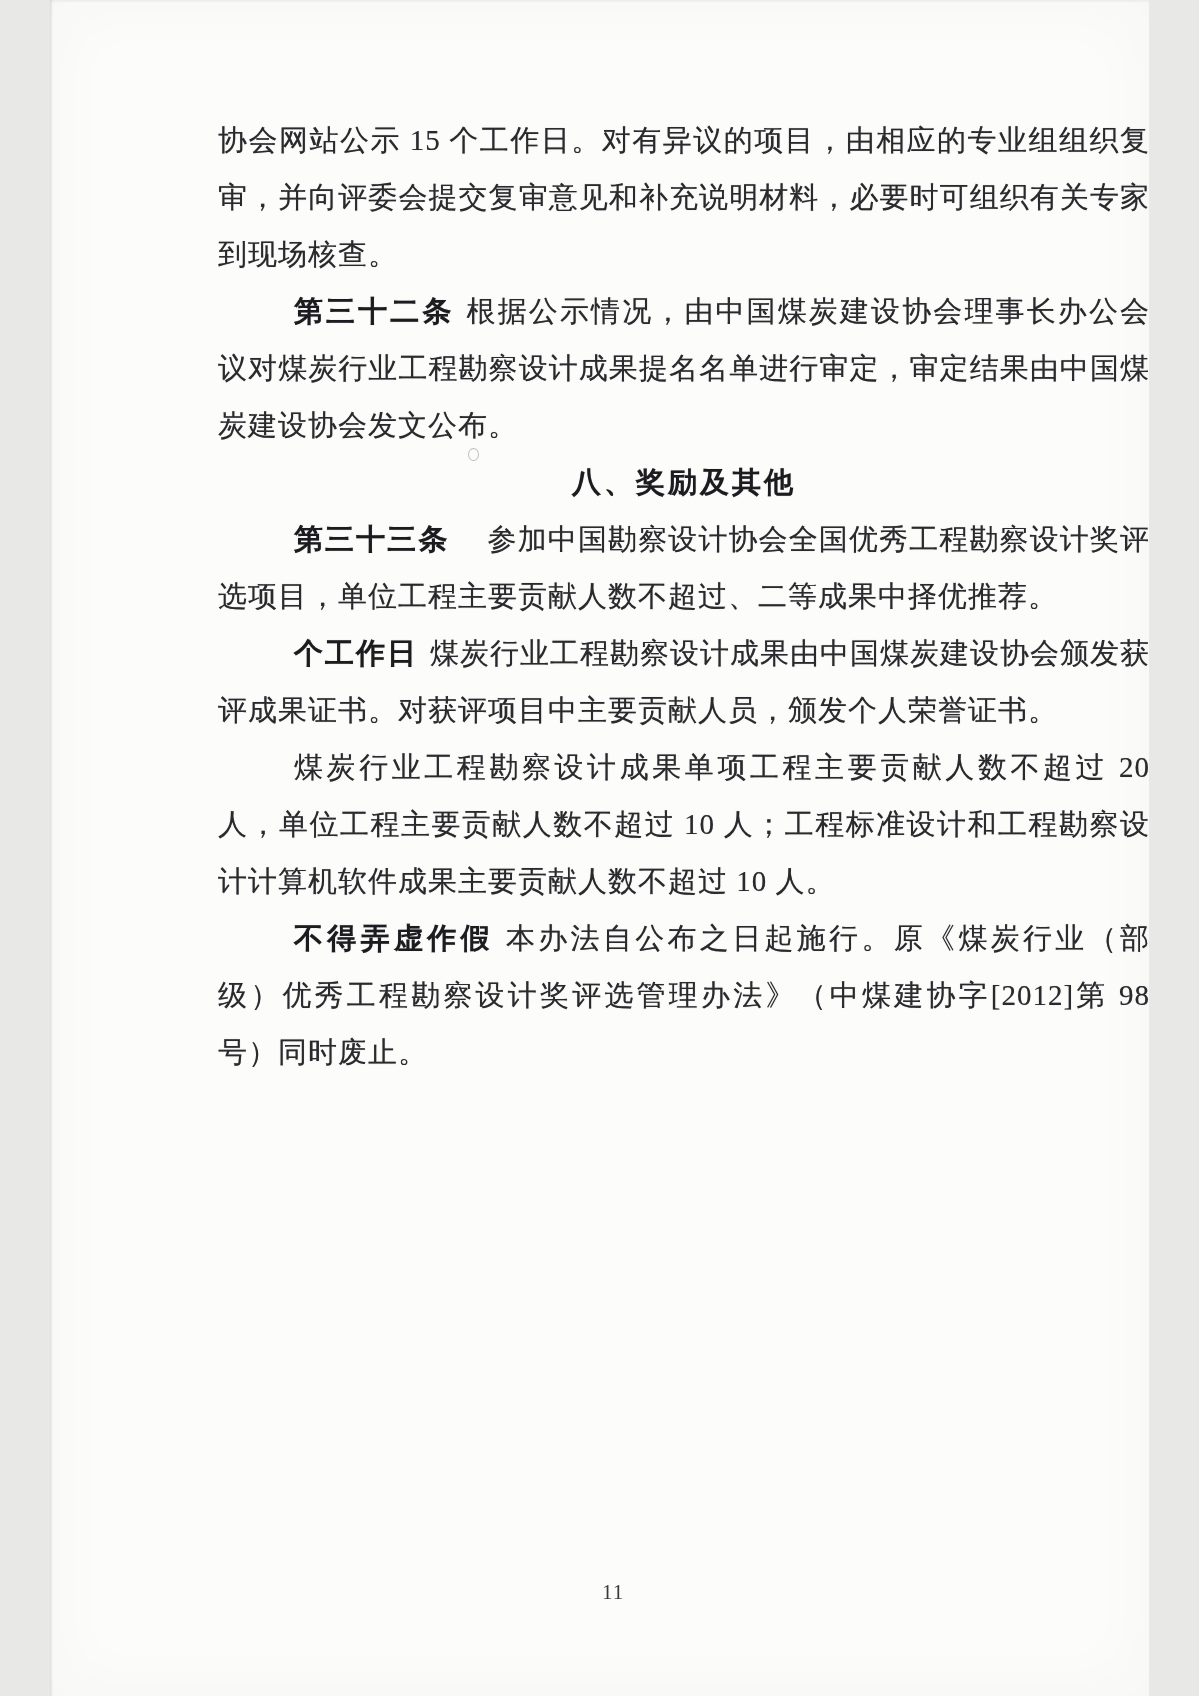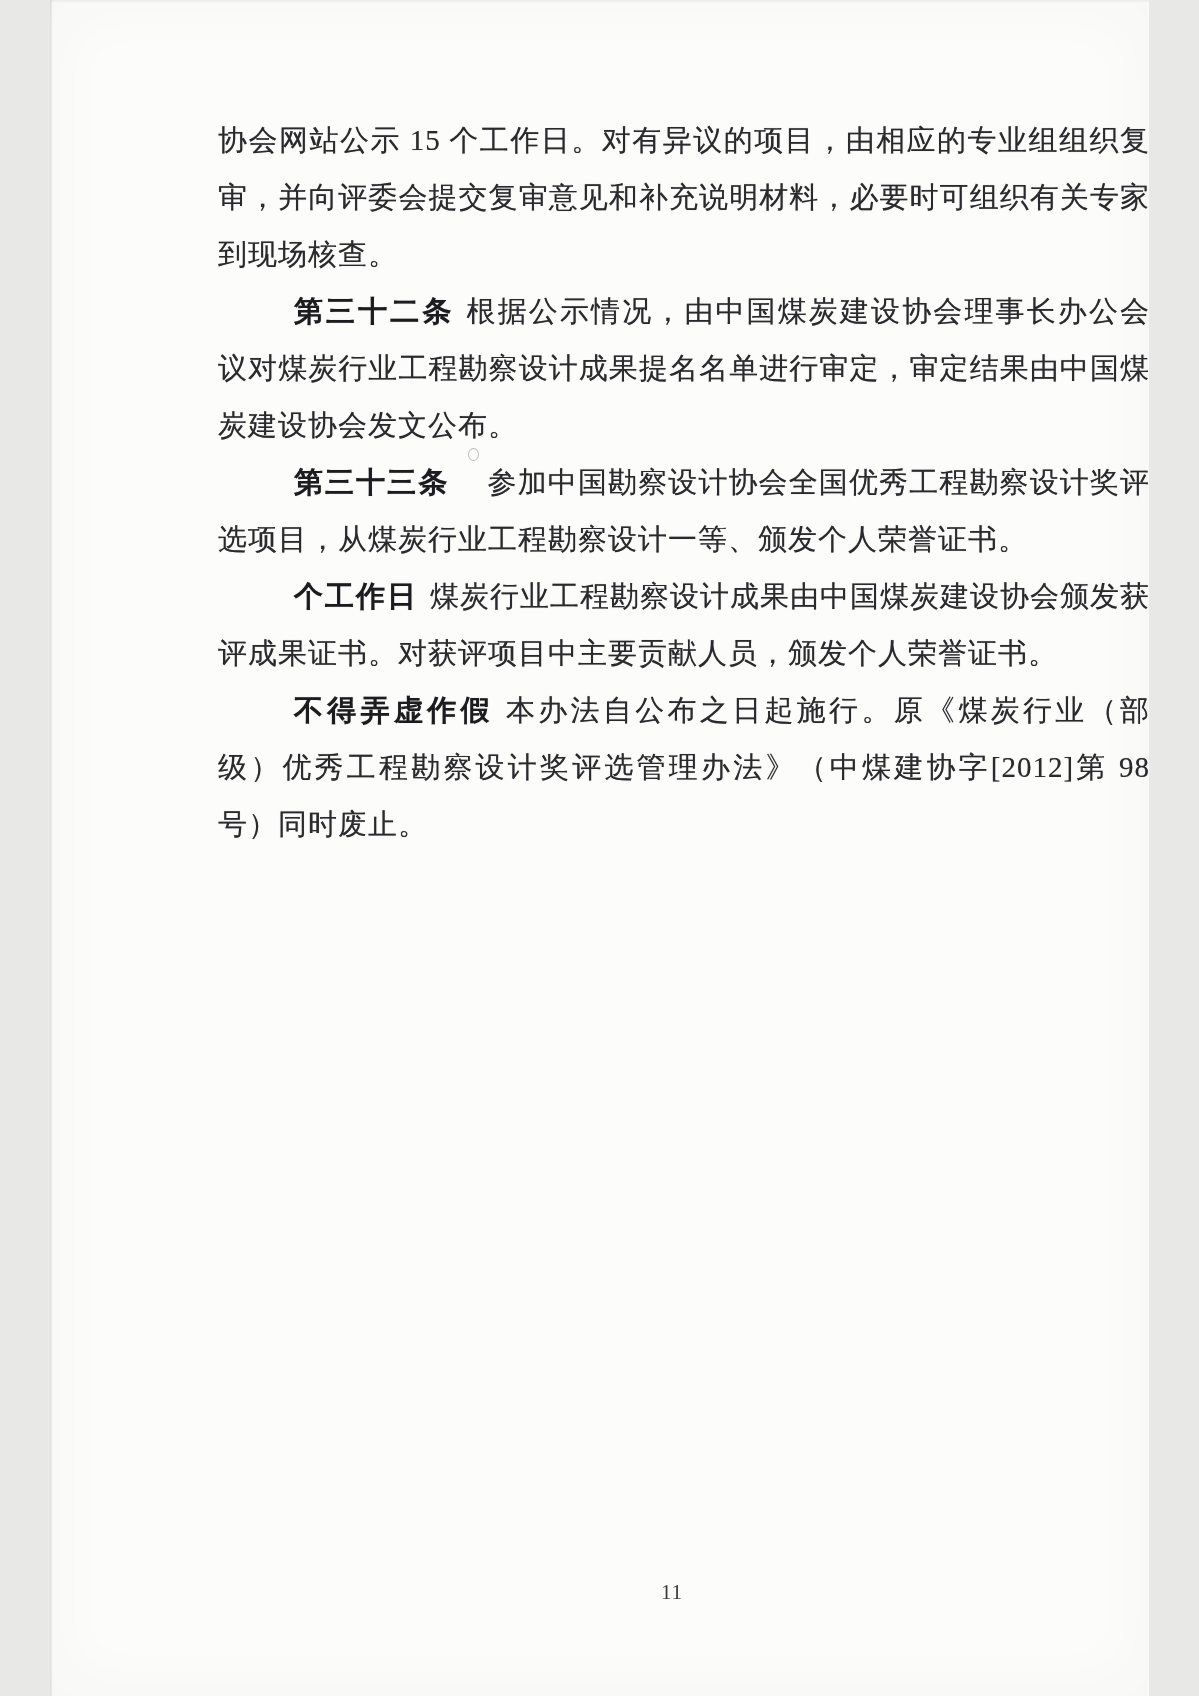--- a/index.html
+++ b/index.html
@@ -70,21 +70,21 @@
     text-align: center;
     font-weight: 700;
     color: #1c1c20;
     letter-spacing: 3px;
   }
   .footer {
     position: absolute;
     top: 1580px;
     left: 552px;
     width: 140px;
-    text-align: center;
+    text-align: left;
     font-size: 21px;
     letter-spacing: 1px;
     color: #3a3a3e;
   }
   .scan-dot {
     position: absolute;
     left: 418px;
     top: 448px;
     width: 9px;
     height: 11px;
@@ -93,19 +93,21 @@
     background: transparent;
   }
 </style>
 </head>
 <body>
 
 <div class="page">
   <div class="content" id="doc-body">
       <p class="para noindent"><span class="ptext">协会网站公示 15 个工作日。对有异议的项目，由相应的专业组组织复审，并向评委会提交复审意见和补充说明材料，必要时可组织有关专家到现场核查。</span></p>
       <p class="para"><b class="lead">第三十二条</b><span class="ptext">根据公示情况，由中国煤炭建设协会理事长办公会议对煤炭行业工程勘察设计成果提名名单进行审定，审定结果由中国煤炭建设协会发文公布。</span></p>
-      <p class="para widegap"><b class="lead">第三十三条</b><span class="ptext">参加中国勘察设计协会全国优秀工程勘察设计奖评选项目，从煤炭行业工程勘察设计一等、颁发个人荣誉证书。</span></p>
+      <p class="heading">八、奖励及其他</p>
+      <p class="para widegap"><b class="lead">第三十三条</b><span class="ptext">参加中国勘察设计协会全国优秀工程勘察设计奖评选项目，单位工程主要贡献人数不超过、二等成果中择优推荐。</span></p>
       <p class="para"><b class="lead">个工作日</b><span class="ptext">煤炭行业工程勘察设计成果由中国煤炭建设协会颁发获评成果证书。对获评项目中主要贡献人员，颁发个人荣誉证书。</span></p>
+      <p class="para"><span class="ptext">煤炭行业工程勘察设计成果单项工程主要贡献人数不超过 20 人，单位工程主要贡献人数不超过 10 人；工程标准设计和工程勘察设计计算机软件成果主要贡献人数不超过 10 人。</span></p>
       <p class="para"><b class="lead">不得弄虚作假</b><span class="ptext">本办法自公布之日起施行。原《煤炭行业（部级）优秀工程勘察设计奖评选管理办法》（中煤建协字[2012]第 98 号）同时废止。</span></p>
     </div>
   <div class="scan-dot"></div>
   <div class="footer">11</div>
 </div>
 
 </body></html>

